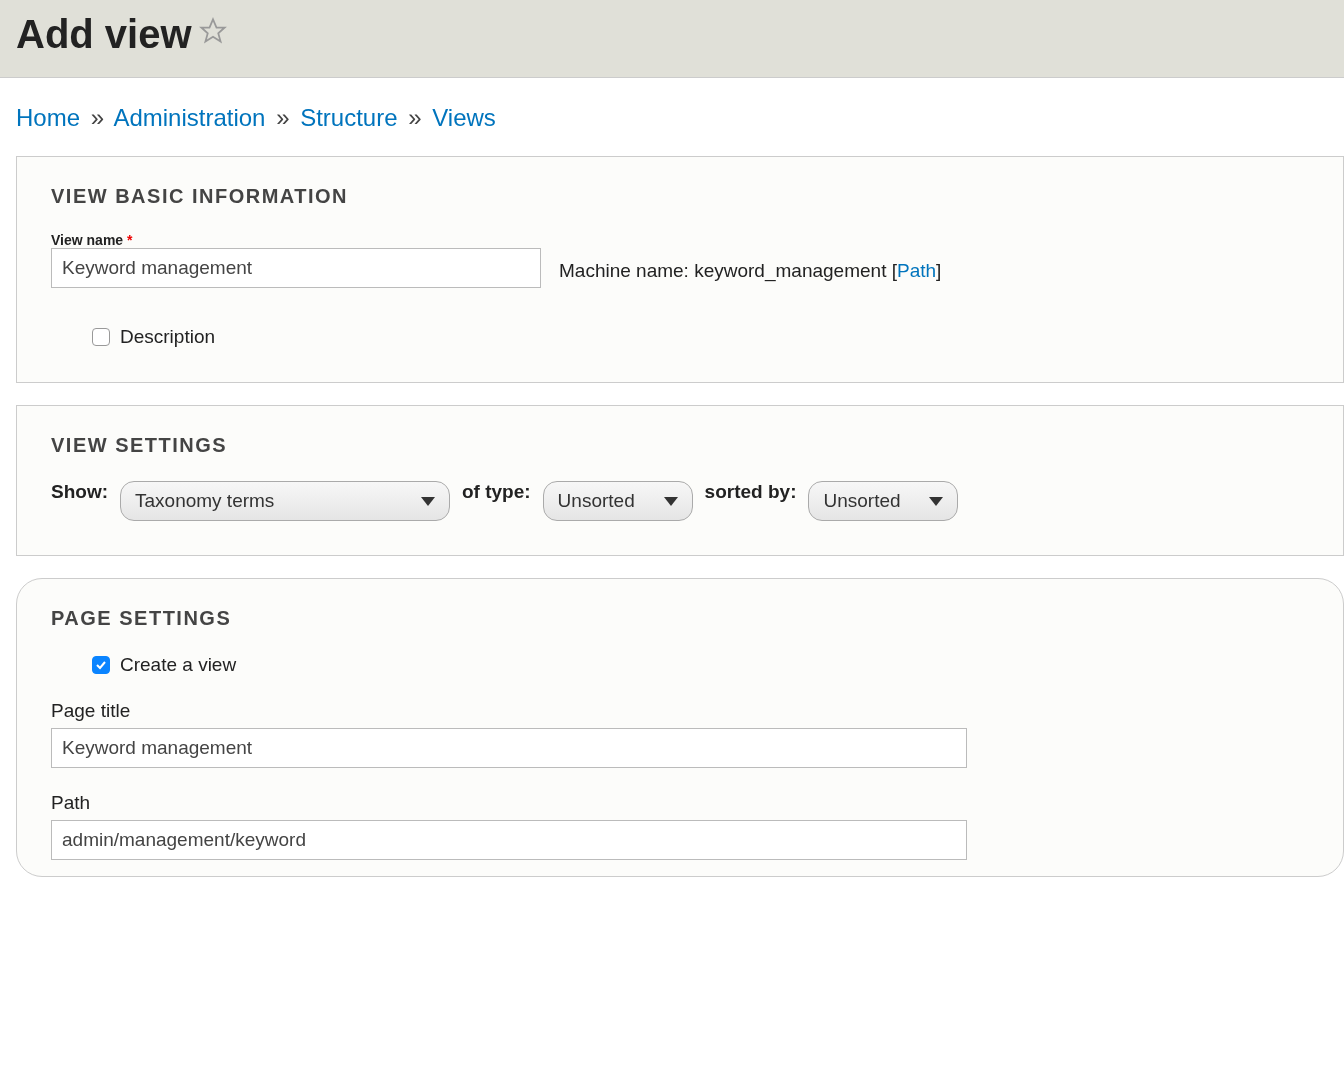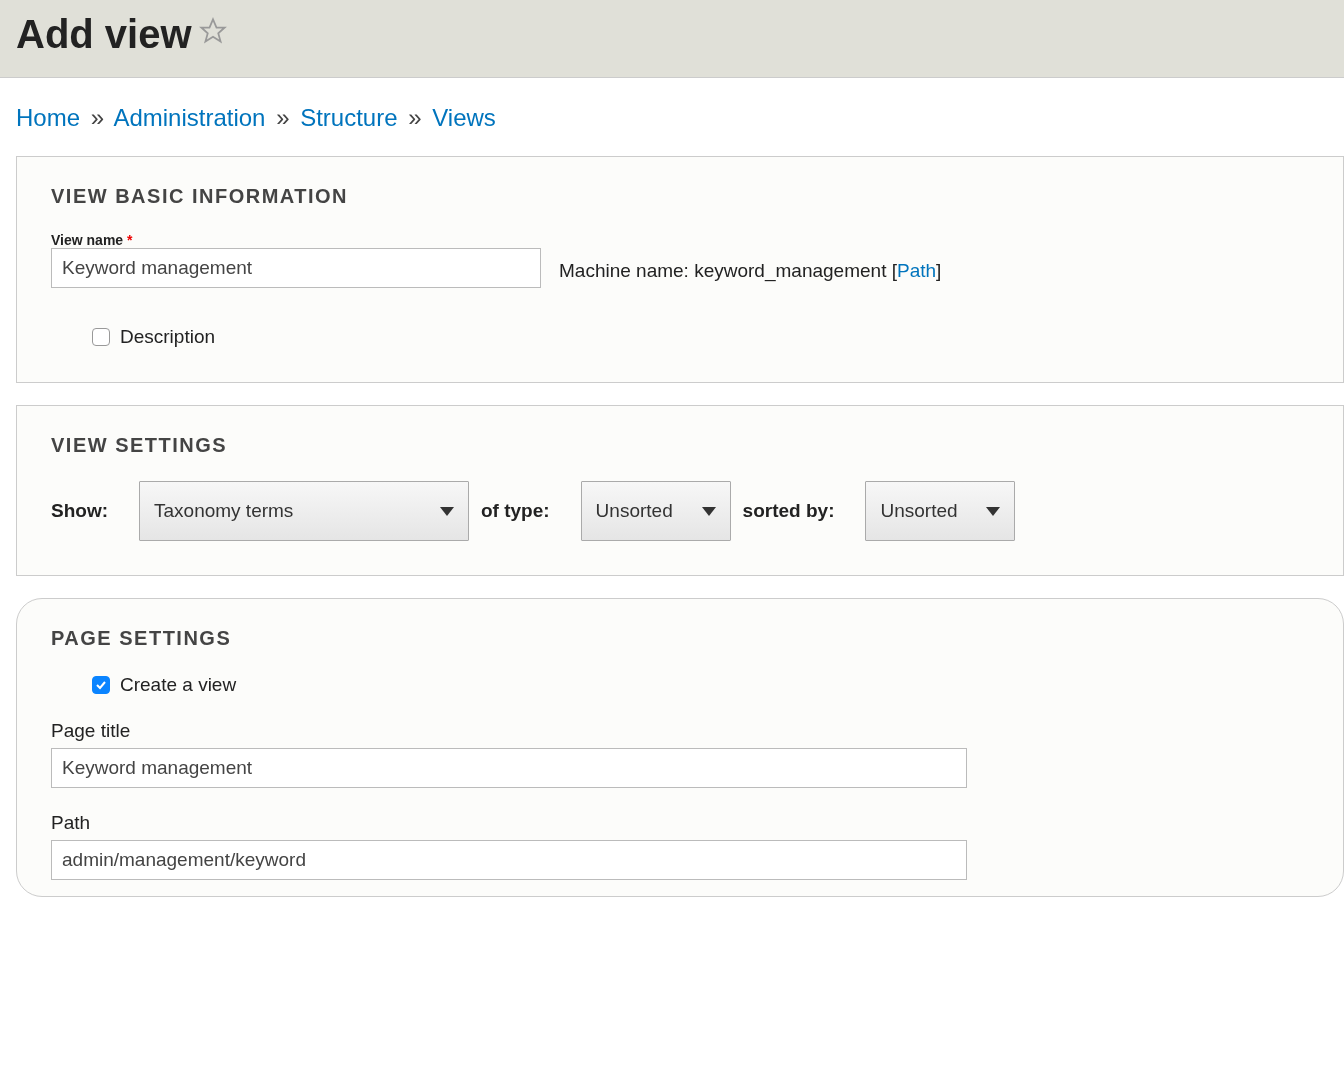--- a/index.html
+++ b/index.html
@@ -106,42 +106,40 @@
     cursor: pointer;
   }
   .chk.checked {
     background: #0a84ff;
     border-color: #0a84ff;
   }
   .chk.checked svg { display: block; }
   .chk svg { display: none; width: 12px; height: 12px; }
   .inline-settings {
     display: flex;
-    align-items: center;
     gap: 12px;
     flex-wrap: wrap;
   }
   .inline-label {
     font-weight: bold;
     font-size: 19px;
   }
   .dropdown {
     display: inline-flex;
     align-items: center;
     justify-content: space-between;
     background: linear-gradient(#f7f7f7, #e5e5e5);
     border: 1px solid #aaa;
-    border-radius: 1px;
-    padding: 18px 14px;
+    border-radius: 14px;
+    padding: 8px 14px;
     font-size: 19px;
     color: #333;
     cursor: pointer;
     min-width: 150px;
     gap: 14px;
-    margin-left: 19px;
   }
   .dropdown.wide { min-width: 330px; }
   .caret {
     width: 0; height: 0;
     border-left: 7px solid transparent;
     border-right: 7px solid transparent;
     border-top: 9px solid #333;
   }
   .section-gap { margin-bottom: 24px; }
 </style>

